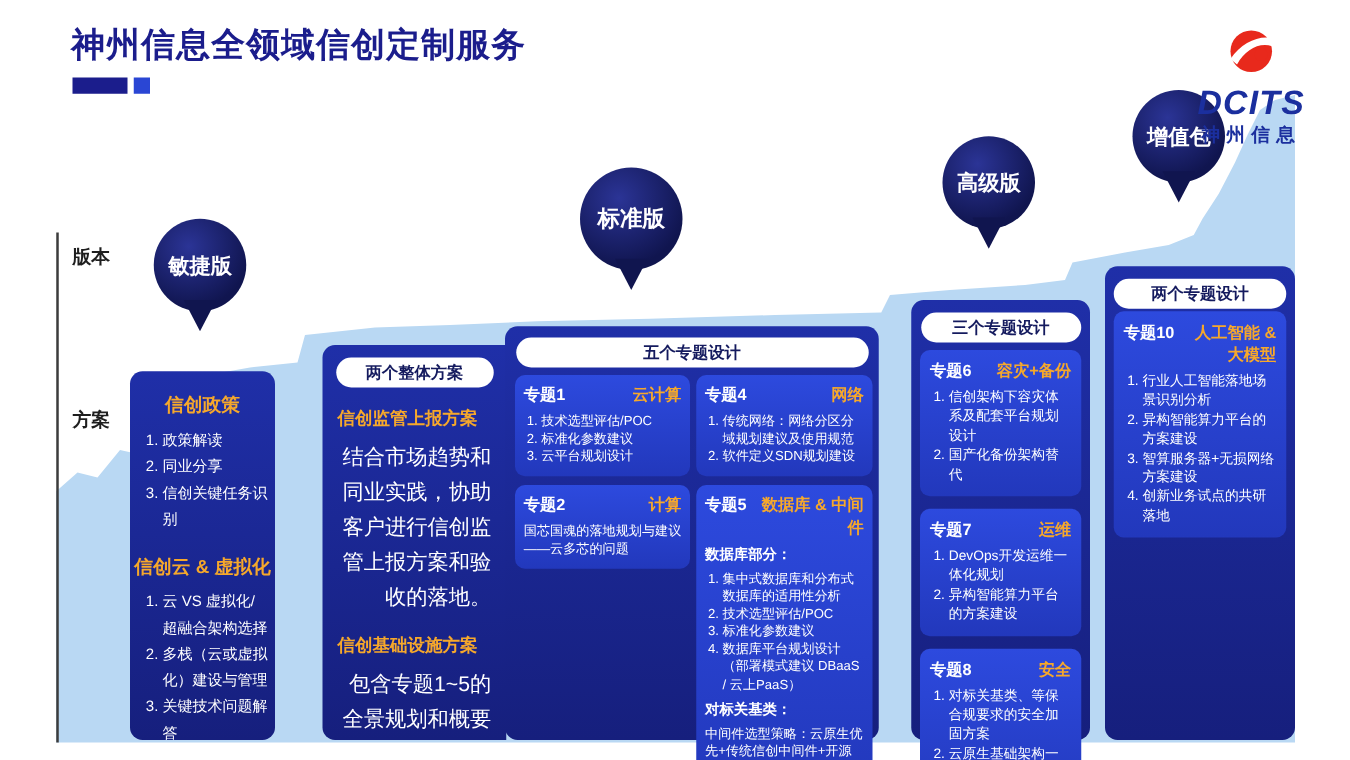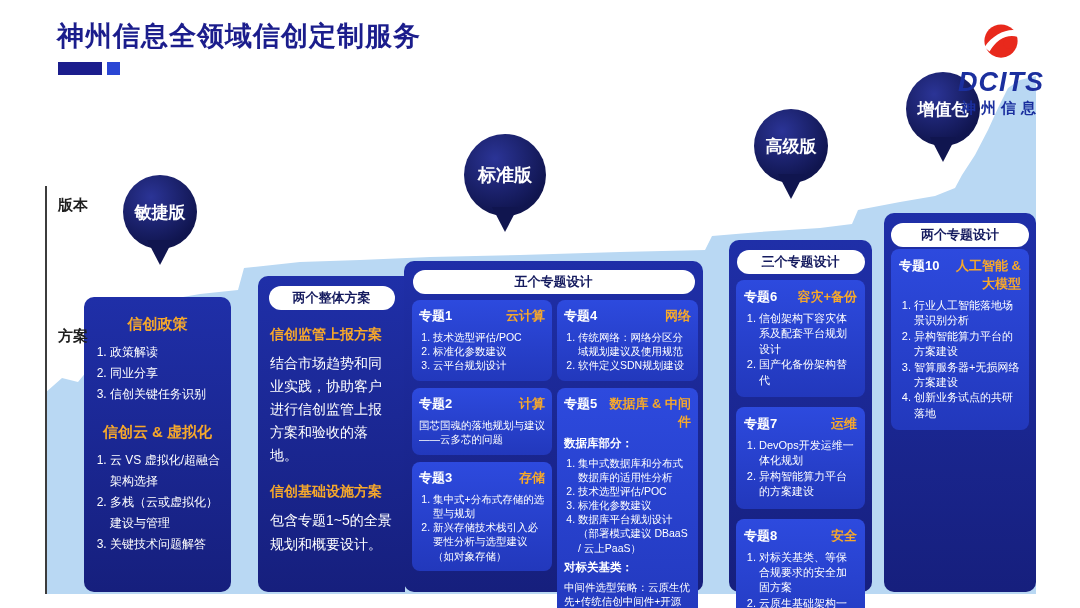--- a/index.html
+++ b/index.html
@@ -33,38 +33,38 @@
   .balloon::after{content:"";position:absolute;left:50%;top:calc(100% - 9px);transform:translateX(-50%);
            border:13px solid transparent;border-top:25px solid #10154f;}
   .b1{left:123px;top:175px;width:74px;height:74px;font-size:17px;}
   .b2{left:464px;top:134px;width:82px;height:82px;font-size:18px;}
   .b3{left:754px;top:109px;width:74px;height:74px;font-size:17px;}
   .b4{left:906px;top:72px;width:74px;height:74px;font-size:17px;}
 
   
   .panel{position:absolute;z-index:2;background:linear-gradient(180deg,#1f2fa8 0%,#161f7d 100%);
          border-radius:10px;color:#fff;}
-  .p1{left:84px;top:297px;width:147px;height:295px;}
+  .p1{left:104px;top:297px;width:116px;height:295px;}
   .p2{left:258px;top:276px;width:147px;height:316px;border-radius:10px 0 0 10px;}
   .p3{left:404px;top:261px;width:299px;height:331px;}
   .p4{left:729px;top:240px;width:143px;height:352px;}
   .p5{left:884px;top:213px;width:152px;height:379px;}
 
   .pill{background:#ffffff;color:#141a5e;font-weight:bold;font-size:13px;height:24px;line-height:24px;
         text-align:center;border-radius:12px;margin:10px auto 0;}
   .p2 .pill{width:126px;}
   .p3 .pill{width:282px;margin-top:9px;}
   .p4 .pill{width:128px;}
   .p5 .pill{width:138px;}
 
   .orange-h{color:#f6a82b;font-weight:bold;text-align:center;}
   .p1 .orange-h{font-size:15px;margin-top:18px;}
   .p1 ol{margin:8px 6px 0 8px;padding-left:18px;font-size:12px;line-height:1.75;list-style:decimal;}
   .p2 .orange-h{font-size:14px;margin:16px 12px 0;text-align:left;}
-  .p2 .body{margin:8px 12px 0;font-size:14px;line-height:1.65;}
+  .p2 .body{margin:8px 12px 0;font-size:17px;line-height:1.65;text-align:right;}
 
   .topics{position:absolute;display:flex;flex-direction:column;}
   .p3 .col-l{left:8px;top:39px;width:140px;gap:7px;}
   .p3 .col-r{left:153px;top:39px;width:141px;gap:7px;}
   .p4 .topics{left:7px;top:40px;width:129px;gap:10px;}
   .p5 .topics{left:7px;top:36px;width:138px;gap:12px;}
 
   .topic{background:linear-gradient(180deg,#2d4ade,#2238bc);border-radius:8px;padding:8px 8px 9px;}
   .p3 .topic{padding:7px 7px 8px;}
   .topic-head{display:flex;justify-content:space-between;align-items:flex-start;gap:6px;}
@@ -162,30 +162,20 @@
           <li>云平台规划设计</li>
         </ol>
       </div>
       <div class="topic">
         <div class="topic-head">
           <span class="tid">专题2</span>
           <span class="tname">计算</span>
         </div>
         <div class="tbody">国芯国魂的落地规划与建议——云多芯的问题</div>
       </div>
-      <div class="topic">
-        <div class="topic-head">
-          <span class="tid">专题3</span>
-          <span class="tname">存储</span>
-        </div>
-        <ol class="titems">
-          <li>集中式+分布式存储的选型与规划</li>
-          <li>新兴存储技术栈引入必要性分析与选型建议（如对象存储）</li>
-        </ol>
-      </div>
     </div>
 
     <div class="topics col-r">
       <div class="topic">
         <div class="topic-head">
           <span class="tid">专题4</span>
           <span class="tname">网络</span>
         </div>
         <ol class="titems">
           <li>传统网络：网络分区分域规划建议及使用规范</li>

